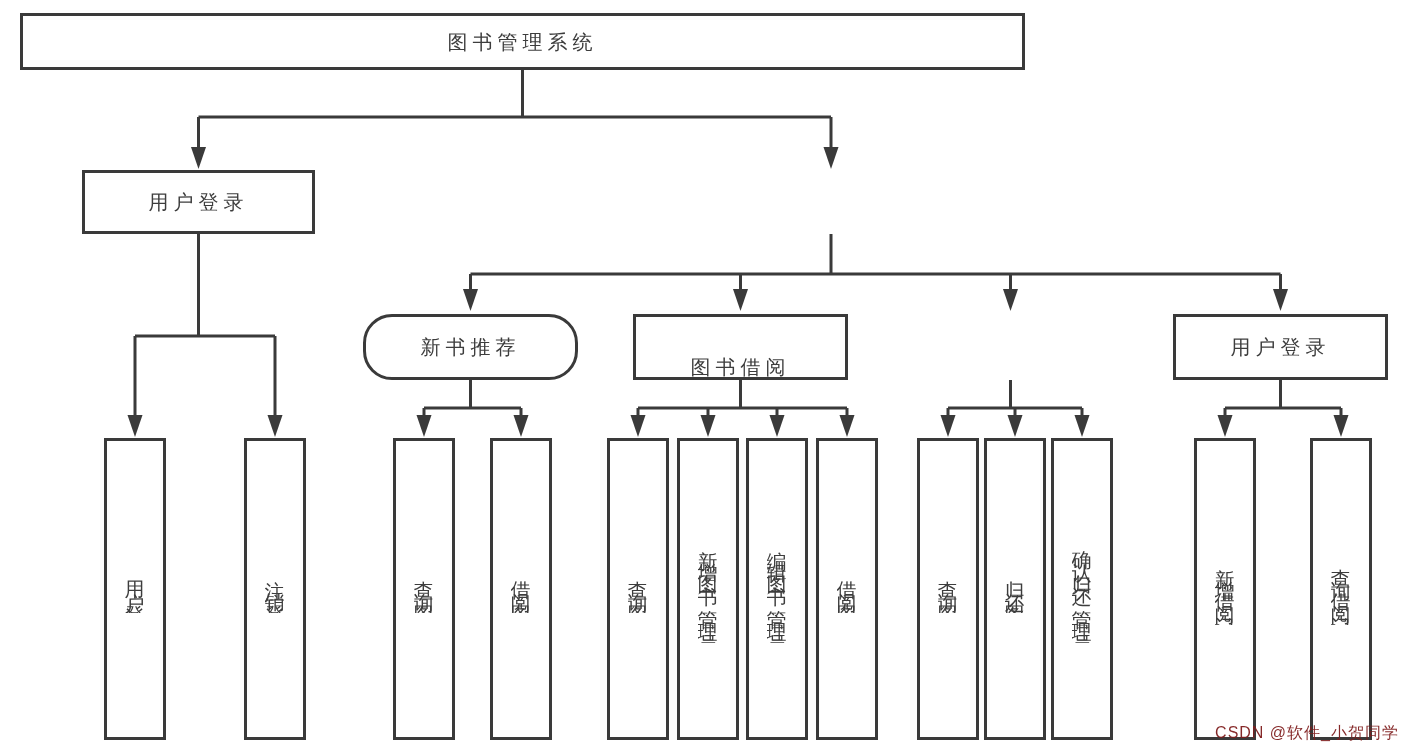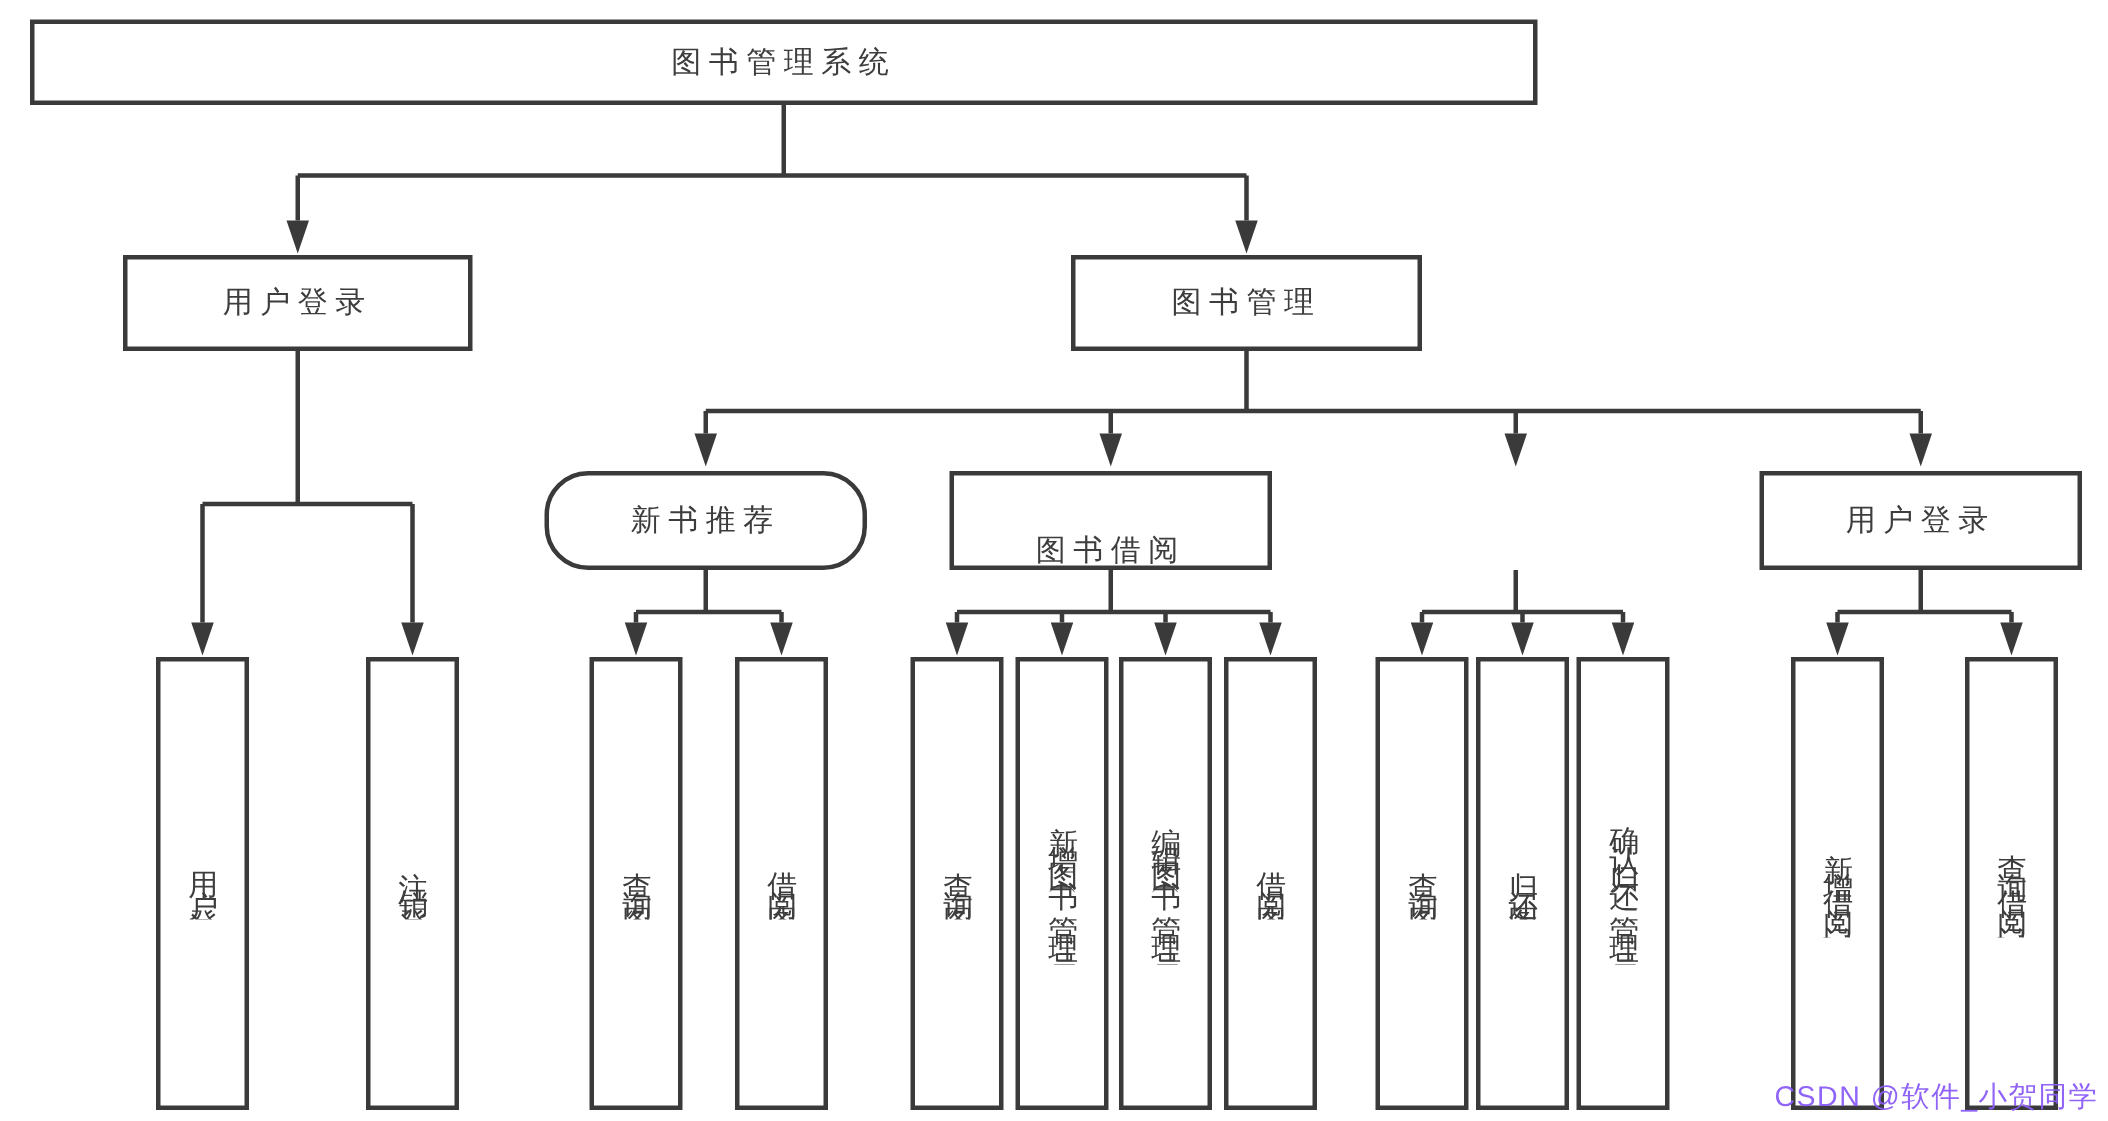--- a/index.html
+++ b/index.html
@@ -40,22 +40,22 @@
     text-orientation: mixed;
     white-space: normal;
     letter-spacing: 12px;
     max-height: 294px;
     overflow: hidden;
   }
   .watermark {
     position: absolute;
     right: 6px;
     bottom: 3px;
-    font-size: 19px;
-    color: #8b5cf6;
+    font-size: 16px;
+    color: #7f1d1d;
     letter-spacing: 1px;
     z-index: 3;
     opacity: 0.95;
     white-space: nowrap;
   }
 </style>
 </head>
 <body>
 
 <div class="stage">
@@ -95,23 +95,20 @@
       <use href="#ah" x="1341" y="437"></use>
     </g>
   </svg>
 
   <div class="node" style="left:20px; top:13px; width:1005px; height:57px;">
     <span class="lbl">图书管理系统</span>
   </div>
 
   <div class="node" style="left:82px; top:170px; width:233px; height:64px;">
     <span class="lbl">用户登录</span>
-  </div>
-  <div class="node" style="left:714px; top:170px; width:234px; height:64px;">
-    <span class="lbl">图书管理</span>
   </div>
 
   <div class="node" style="left:363px; top:314px; width:215px; height:66px;border-radius:29px;">
     <span class="lbl">新书推荐</span>
   </div>
   <div class="node" style="left:633px; top:314px; width:215px; height:66px;align-items:flex-end;">
     <span class="lbl">图书借阅</span>
   </div>
   <div class="node" style="left:1173px; top:314px; width:215px; height:66px;">
     <span class="lbl">用户登录</span>

